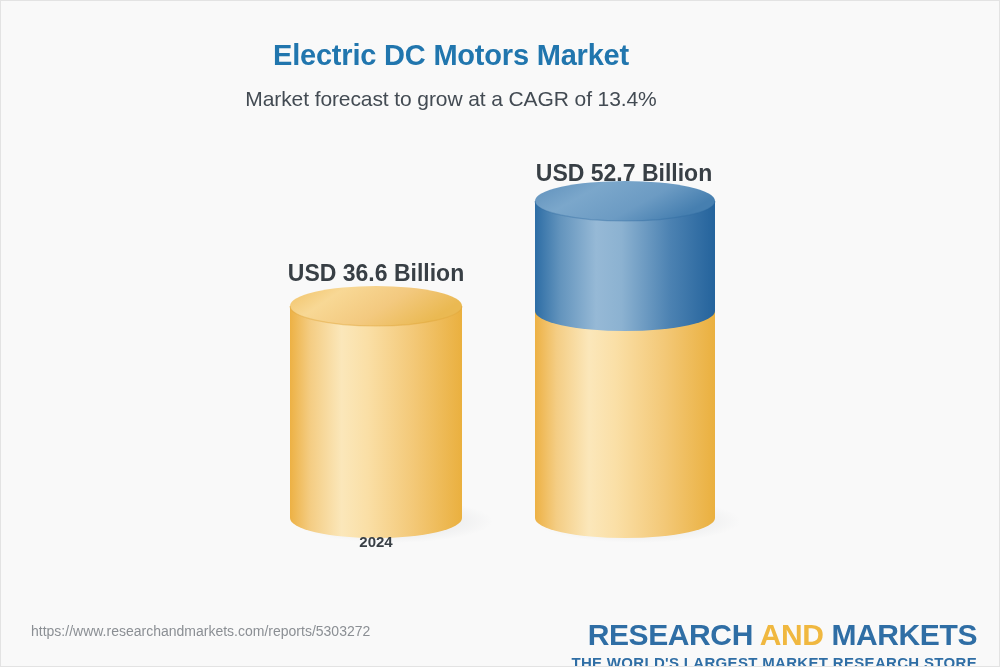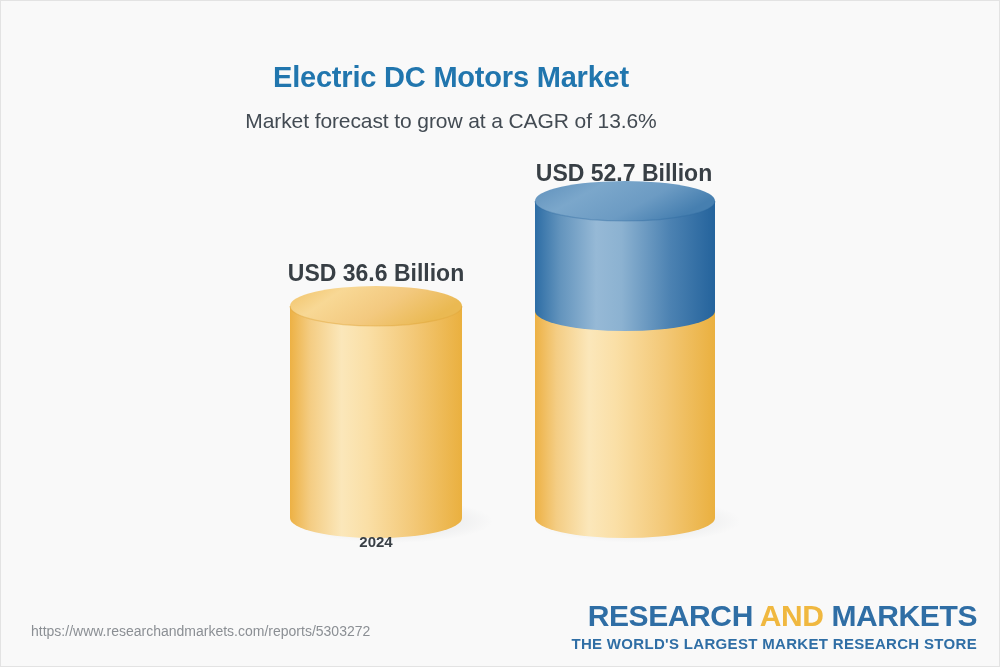--- a/index.html
+++ b/index.html
@@ -23,21 +23,20 @@
     overflow: hidden;
   }
 
   
   .header {
     position: absolute;
     top: 0;
     left: 0;
     width: 900px;
     text-align: center;
-    margin-top: 22px;
   }
   .chart-title {
     margin: 0;
     padding-top: 38px;
     font-size: 29px;
     font-weight: bold;
     color: #2176ae;
     letter-spacing: -0.2px;
   }
   .chart-subtitle {
@@ -100,40 +99,41 @@
     right: 22px;
     top: 600px;
     text-align: right;
     line-height: 1;
   }
   .brand-name {
     font-size: 30px;
     font-weight: bold;
     letter-spacing: -0.4px;
     white-space: nowrap;
+    margin-top: 19px;
   }
   .brand-part-1, .brand-part-3 { color: #2f6ea5; }
   .brand-part-2 { color: #f0b840; }
   .brand-tag {
     margin-top: 5px;
     font-size: 15px;
     font-weight: bold;
     color: #2f6ea5;
     letter-spacing: 0.32px;
     white-space: nowrap;
   }
 </style>
 </head>
 <body>
 
 <div id="infographic">
 
   <div class="header">
     <h1 class="chart-title">Electric DC Motors Market</h1>
-    <h2 class="chart-subtitle">Market forecast to grow at a CAGR of 13.6%</h2>
+    <h2 class="chart-subtitle">Market forecast to grow at a CAGR of 13.4%</h2>
   </div>
 
   <div class="plot">
     <svg width="1000" height="440" viewBox="0 0 1000 440" xmlns="http://www.w3.org/2000/svg">
       <defs>
 
         <linearGradient id="gradYellowBody" x1="0" y1="0" x2="1" y2="0">
           <stop offset="0%" stop-color="#edb144"></stop>
           <stop offset="12%" stop-color="#f4cd84"></stop>
           <stop offset="30%" stop-color="#fbe7ba"></stop>

